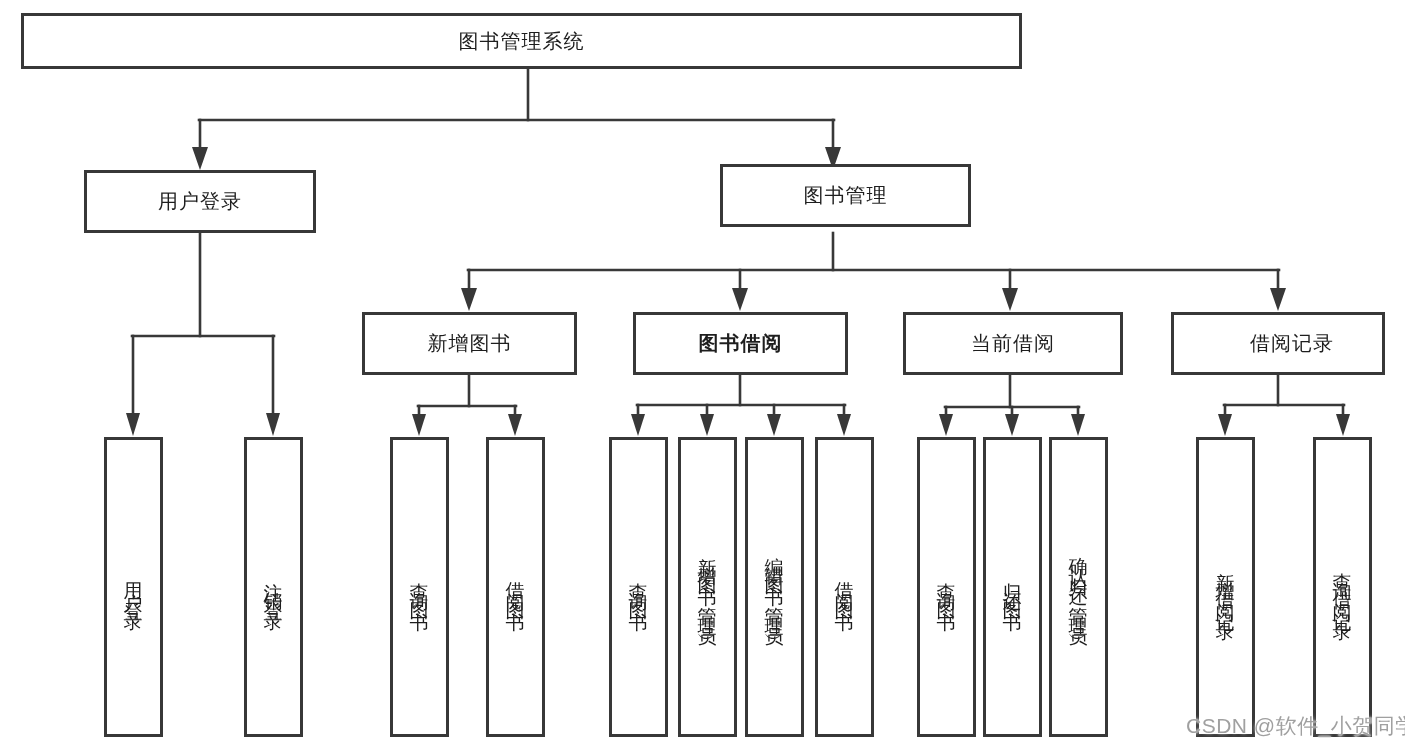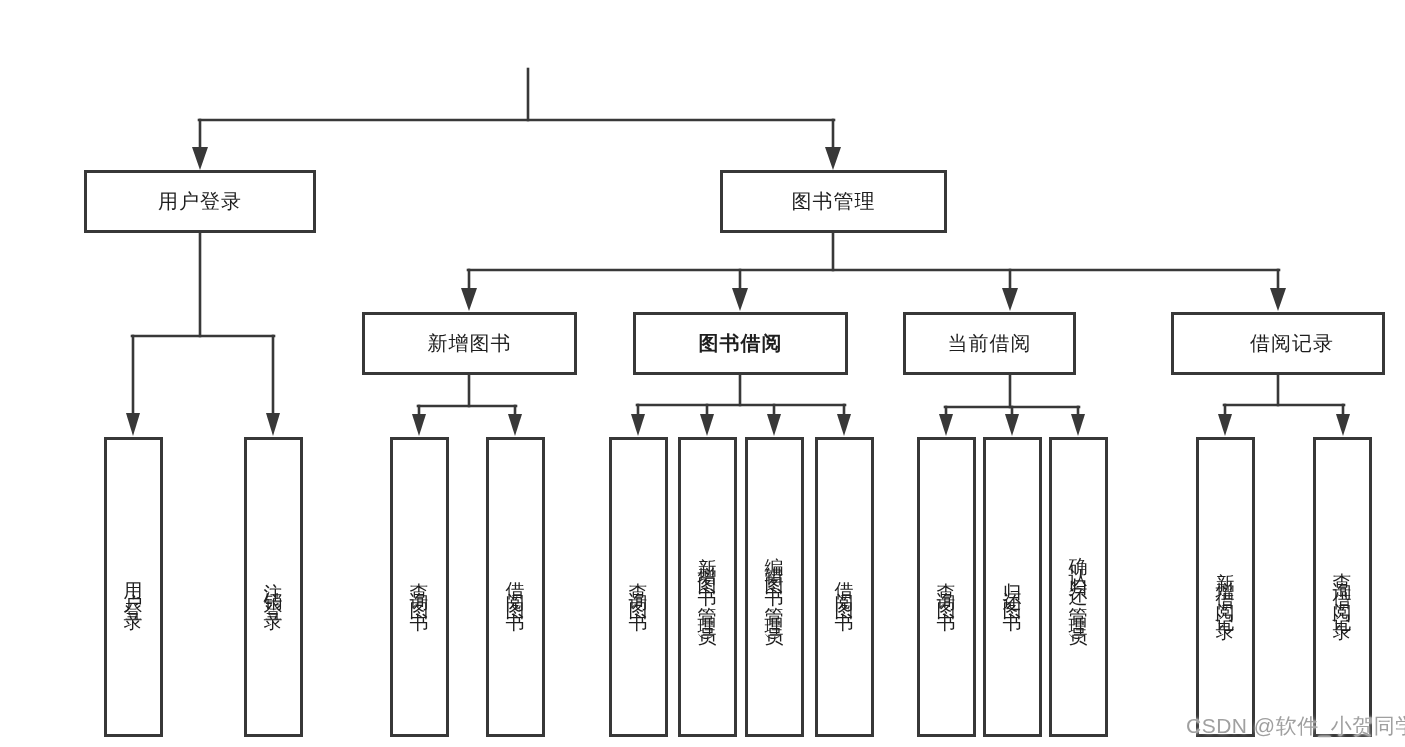--- a/index.html
+++ b/index.html
@@ -109,35 +109,38 @@
 
       <polygon points="939,414 953,414 946,436"></polygon>
       <polygon points="1005,414 1019,414 1012,436"></polygon>
       <polygon points="1071,414 1085,414 1078,436"></polygon>
 
       <polygon points="1218,414 1232,414 1225,436"></polygon>
       <polygon points="1336,414 1350,414 1343,436"></polygon>
     </g>
   </svg>
 
+  <div class="hbox" style="left:21px; top:13px; width:1001px; height:56px;">
+    <span>图书管理系统</span>
+  </div>
 
   <div class="hbox" style="left:84px; top:170px; width:232px; height:63px;">
     <span>用户登录</span>
   </div>
-  <div class="hbox" style="left:720px; top:170px; width:227px; height:63px;">
+  <div class="hbox" style="left:720px; top:164px; width:251px; height:63px;">
     <span>图书管理</span>
   </div>
 
   <div class="hbox" style="left:362px; top:312px; width:215px; height:63px;">
     <span>新增图书</span>
   </div>
   <div class="hbox" style="left:633px; top:312px; width:215px; height:63px;font-weight:bold;">
     <span>图书借阅</span>
   </div>
-  <div class="hbox" style="left:903px; top:312px; width:173px; height:63px;">
+  <div class="hbox" style="left:903px; top:312px; width:220px; height:63px;">
     <span>当前借阅</span>
   </div>
   <div class="hbox" style="left:1171px; top:312px; width:214px; height:63px;padding-left:28px;">
     <span>借阅记录</span>
   </div>
 
   <div class="vbox" style="left:104px;">
     <span class="vtext">用户登录</span>
   </div>
   <div class="vbox" style="left:244px;">

